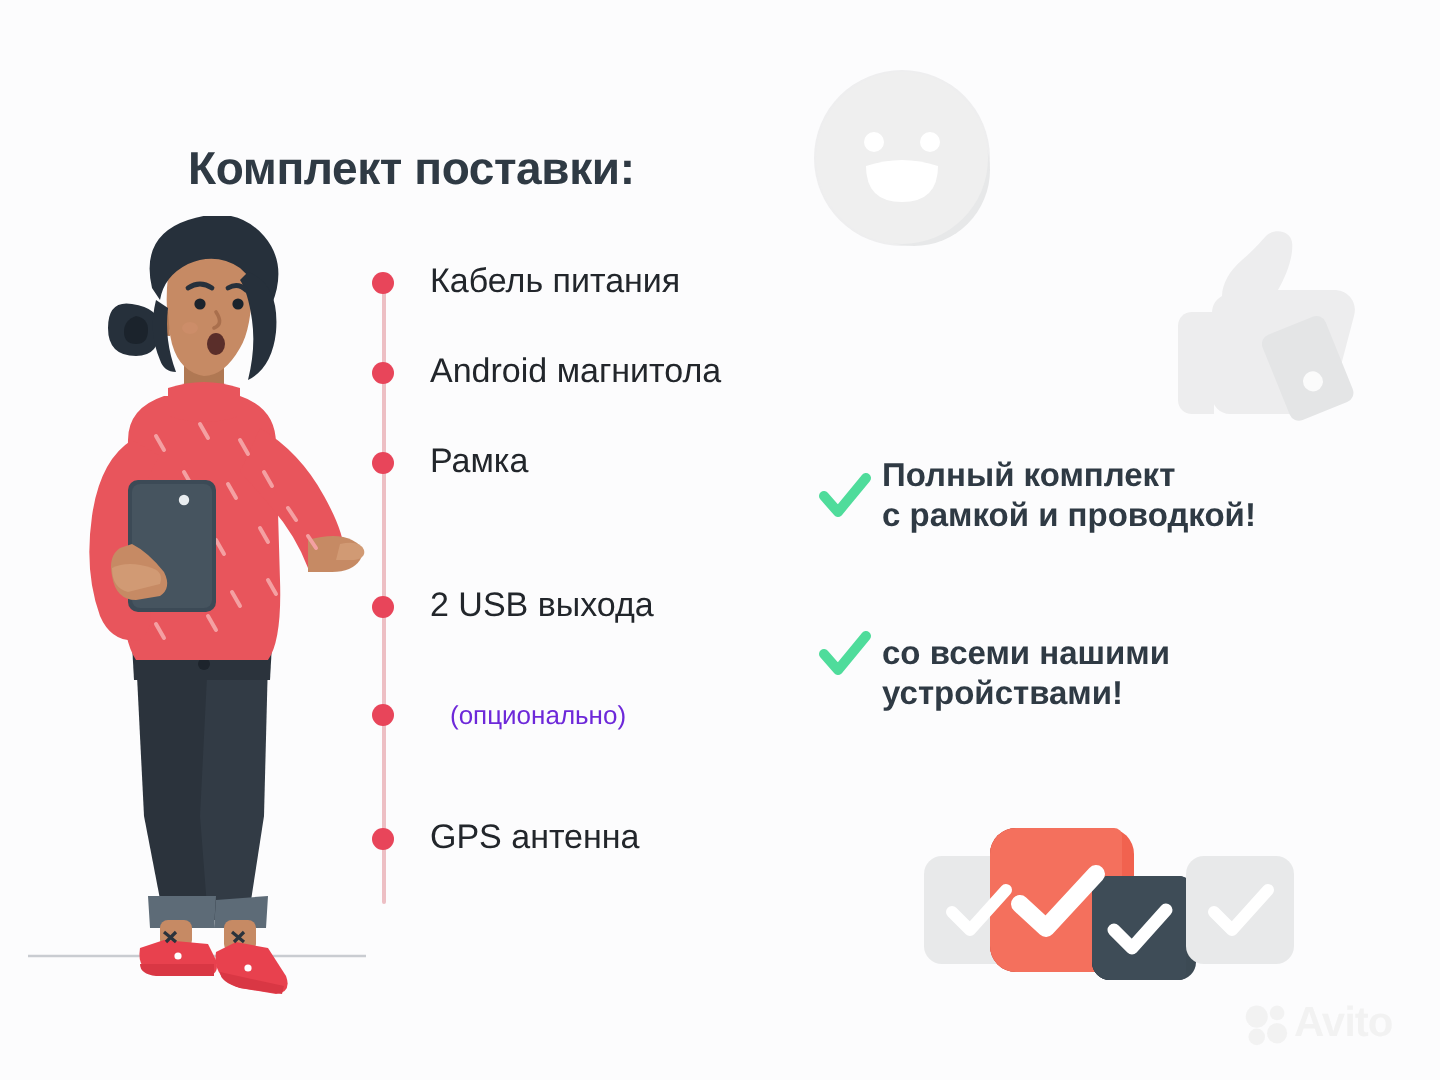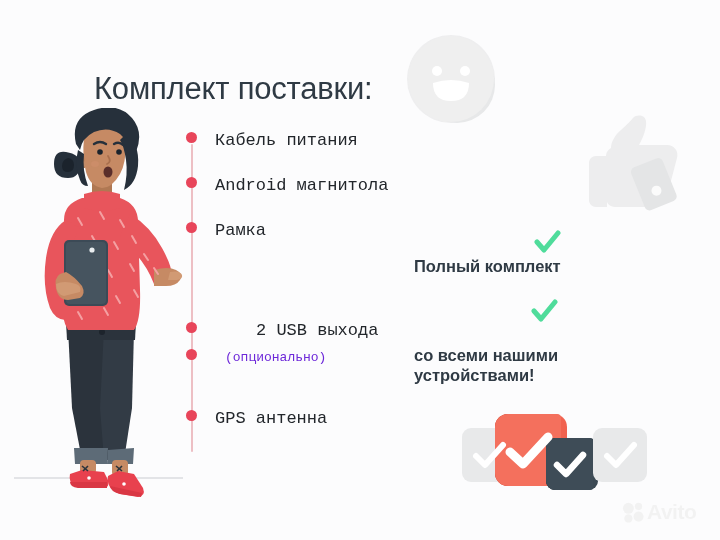--- a/index.html
+++ b/index.html
@@ -28,22 +28,22 @@
     pointer-events: none;
   }
   .deco-smiley { left: 405px; top: 33px; width: 92px; height: 92px; }
   .deco-thumb  { left: 575px; top: 112px; width: 118px; height: 108px; }
 
   
   .heading {
     position: absolute;
     left: 94px;
     top: 71px;
-    font-size: 31px;
-    font-weight: 400;
+    font-size: 23px;
+    font-weight: 700;
     color: #2f3a44;
     letter-spacing: -0.2px;
     white-space: nowrap;
   }
 
   
   .illustration {
     position: absolute;
     left: 8px;
     top: 108px;
@@ -65,22 +65,22 @@
     top: 14px;
     width: 2px;
     height: 308px;
     background: #edbfc4;
     border-radius: 1px;
   }
   .spec-item {
     position: absolute;
     left: 0;
     display: flex;
+    align-items: center;
     white-space: nowrap;
-    font-family: Liberation Mono, monospace;
   }
   .spec-dot {
     width: 11px;
     height: 11px;
     border-radius: 50%;
     background: #e8455a;
     flex: 0 0 auto;
     margin-left: 8px;
   }
   .spec-text {
@@ -101,22 +101,21 @@
   
   .benefits {
     position: absolute;
     left: 409px;
     top: 228px;
     width: 300px;
   }
   .benefit {
     position: absolute;
     display: flex;
-    align-items: flex-end;
-    flex-direction: column;
+    align-items: center;
   }
   .benefit .check-ico {
     flex: 0 0 auto;
     width: 27px;
     height: 27px;
     margin-top: 1px;
   }
   .benefit .b-text {
     margin-left: 5px;
     font-size: 16.5px;
@@ -327,21 +326,21 @@
       <span class="spec-dot"></span>
       <span class="spec-text">Рамка</span>
     </div>
 
     <div class="spec-item" style="top:47px;">
       <span class="spec-dot"></span>
       <span class="spec-text">Android магнитола</span>
     </div>
 
 
-    <div class="spec-item" style="top:192px;gap:41px;">
+    <div class="spec-item" style="top:164px;">
       <span class="spec-dot"></span>
       <span class="spec-text">2 USB выхода</span>
     </div>
 
     <div class="spec-item" style="top:219px;">
       <span class="spec-dot"></span>
       <span class="spec-text">
         <span class="sub">(опционально)</span>
       </span>
     </div>
@@ -356,20 +355,21 @@
   <div class="benefits">
 
     <div class="benefit" style="top:0px;">
       <span class="check-ico">
         <svg viewBox="0 0 27 27" width="27" height="27">
           <path d="M3 13 L10 21 L24 4" stroke="#4fdc9b" stroke-width="5" fill="none" stroke-linecap="round" stroke-linejoin="round"></path>
         </svg>
       </span>
       <span class="b-text">
         <span>Полный комплект</span><br>
+        <span>с рамкой и проводкой!</span>
       </span>
     </div>
 
     <div class="benefit" style="top:69px;">
       <span class="check-ico">
         <svg viewBox="0 0 27 27" width="27" height="27">
           <path d="M3 13 L10 21 L24 4" stroke="#4fdc9b" stroke-width="5" fill="none" stroke-linecap="round" stroke-linejoin="round"></path>
         </svg>
       </span>
       <span class="b-text">

